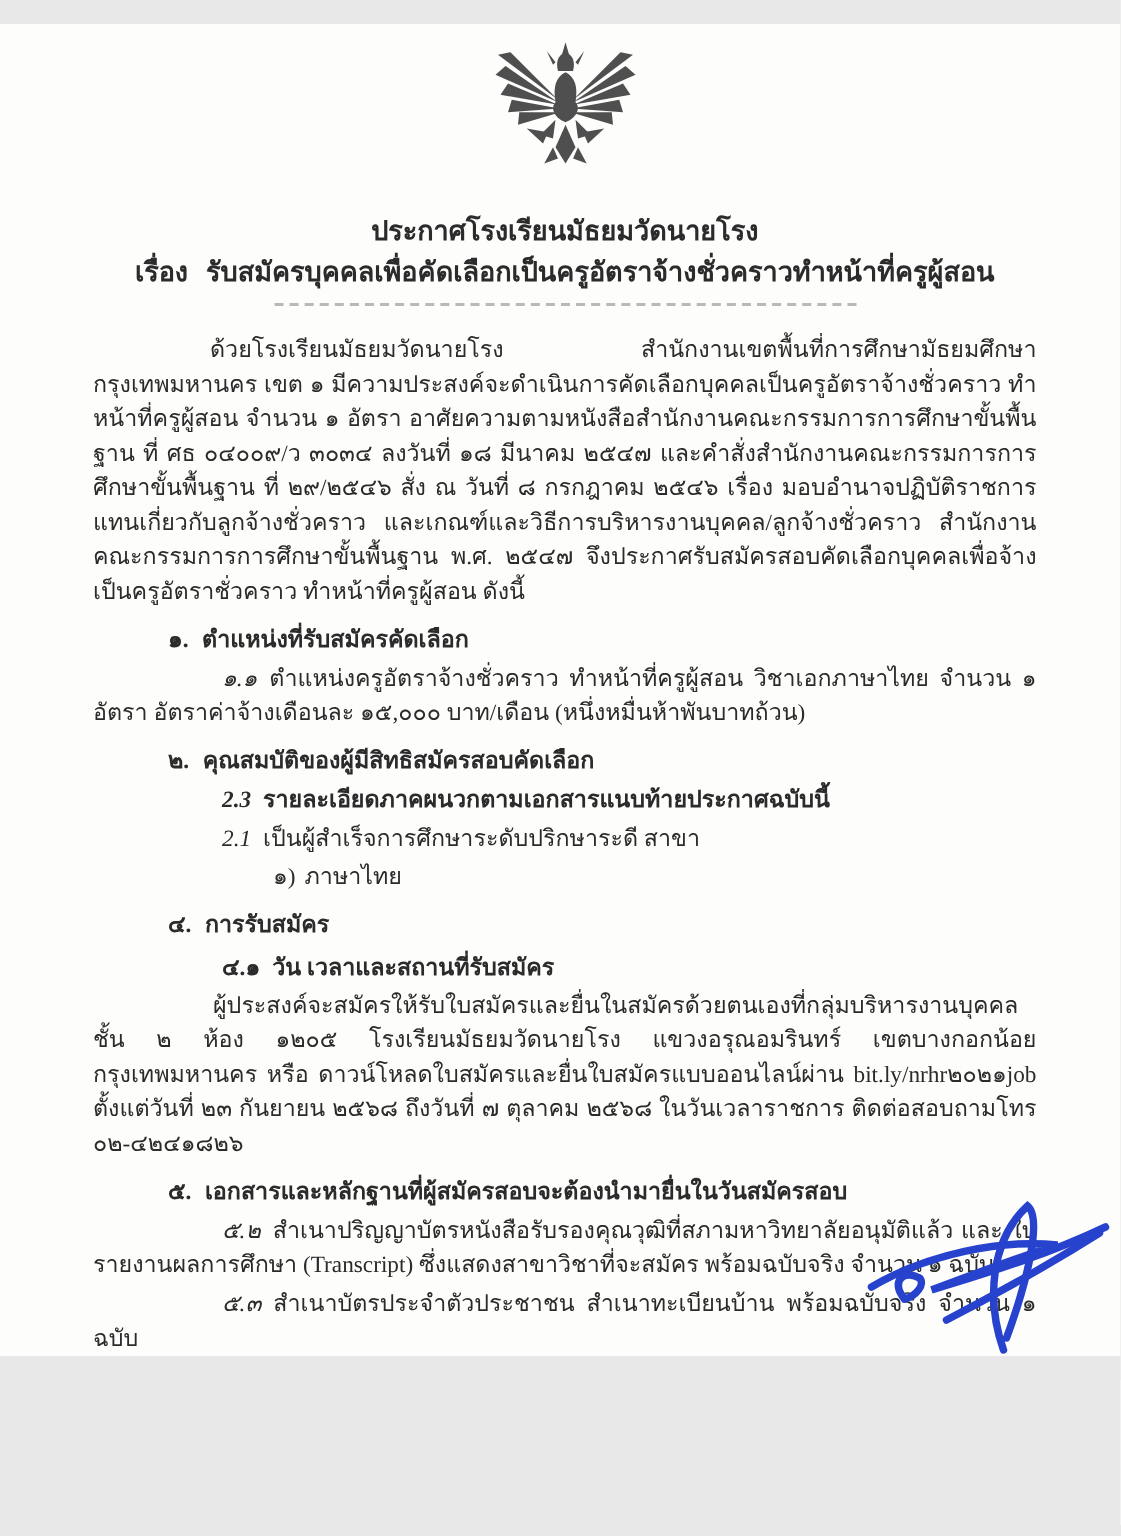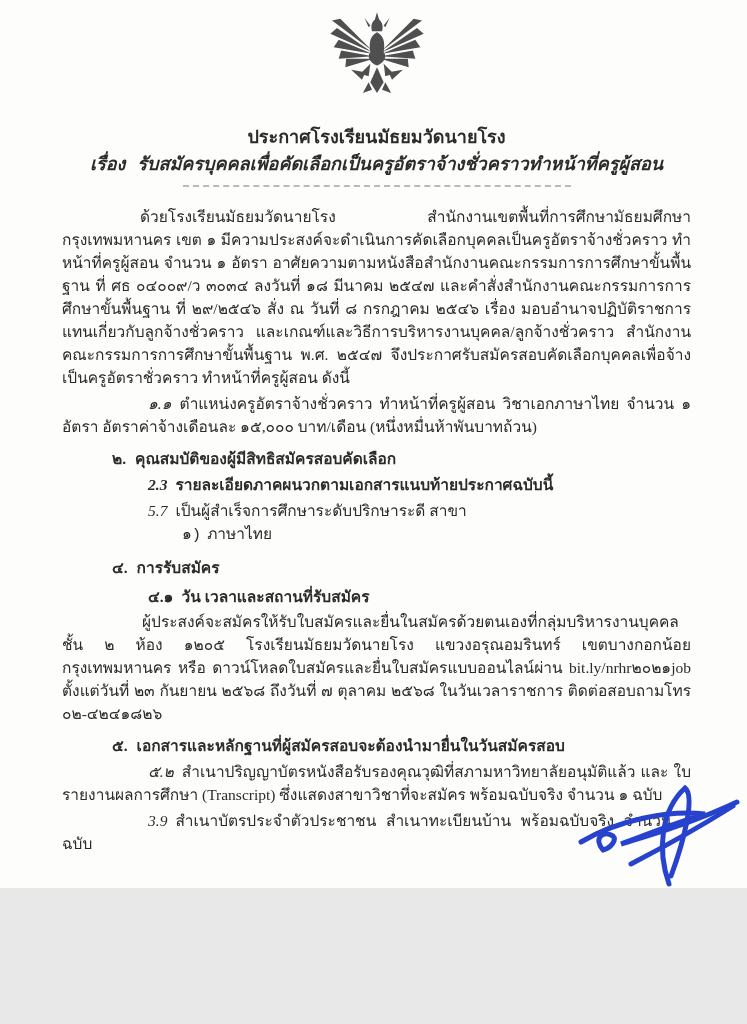--- a/index.html
+++ b/index.html
@@ -1,41 +1,41 @@
 <!DOCTYPE html>
 <html lang="th"><head>
 <meta charset="utf-8">
 <style>
   html,body{margin:0;padding:0;background:#e8e8e8;}
   .page{
     position:relative;
     width:747px;height:888px;
-    margin:0 auto;
+    margin:16px auto;
     background:#fdfdfc;
     box-sizing:border-box;
     padding:12px 56px 0 62px;
     overflow:hidden;
     font-family:"Liberation Serif","DejaVu Serif",serif;
     font-size:15.5px;line-height:23px;
     color:#2b2b2b;
   }
   .emblem-wrap{text-align:center;margin:0 0 4px 0;}
   .emblem-wrap svg{display:inline-block;}
   .doc-title{ text-align:center;font-weight:bold;font-size:18px;line-height:27px;margin:0;}
-  .doc-subject{text-align:center;font-weight:bold;font-size:18px;line-height:27px;margin:0;font-style:italic;}
+  .doc-subject{text-align:center;font-weight:bold;font-size:18px;line-height:27px;margin:0;}
   .doc-subject .lbl{margin-right:12px;}
   .sep{border:none;border-top:2px dashed #b9b9b9;width:388px;margin:7px auto 0;}
   p{margin:0;}
   .intro{margin-top:18px;text-align:justify;text-indent:78px;}
   .sec-h{margin-top:9px;padding-left:50px;font-weight:bold;}
   .sec-h .num{margin-right:9px;}
   .item{margin-top:3px;text-indent:86px;text-align:justify;}
   .item .num{margin-right:8px;font-style:italic;}
   .item.bold{font-weight:bold;}
-  .item-sub{margin-top:2px;text-indent:120px;font-family:Liberation Mono, monospace;}
+  .item-sub{margin-top:2px;text-indent:120px;}
   .item-sub .num{margin-right:6px;}
   .sub-h{margin-top:6px;padding-left:86px;font-weight:bold;}
   .sub-h .num{margin-right:8px;}
   .body-par{margin-top:2px;text-align:justify;text-indent:80px;}
   .signature{position:absolute;right:2px;bottom:0;width:172px;height:108px;}
 </style>
 </head>
 <body>
 
 <div class="page">
@@ -72,54 +72,57 @@
   </div>
 
   <p class="doc-title">ประกาศโรงเรียนมัธยมวัดนายโรง</p>
   <p class="doc-subject">
     <span class="lbl">เรื่อง</span><span>รับสมัครบุคคลเพื่อคัดเลือกเป็นครูอัตราจ้างชั่วคราวทำหน้าที่ครูผู้สอน</span>
   </p>
   <hr class="sep">
 
   <p class="intro">ด้วยโรงเรียนมัธยมวัดนายโรง สำนักงานเขตพื้นที่การศึกษามัธยมศึกษากรุงเทพมหานคร เขต ๑ มีความประสงค์จะดำเนินการคัดเลือกบุคคลเป็นครูอัตราจ้างชั่วคราว ทำหน้าที่ครูผู้สอน จำนวน ๑ อัตรา อาศัยความตามหนังสือสำนักงานคณะกรรมการการศึกษาขั้นพื้นฐาน ที่ ศธ ๐๔๐๐๙/ว ๓๐๓๔ ลงวันที่ ๑๘ มีนาคม ๒๕๔๗ และคำสั่งสำนักงานคณะกรรมการการศึกษาขั้นพื้นฐาน ที่ ๒๙/๒๕๔๖ สั่ง ณ วันที่ ๘ กรกฎาคม ๒๕๔๖ เรื่อง มอบอำนาจปฏิบัติราชการแทนเกี่ยวกับลูกจ้างชั่วคราว และเกณฑ์และวิธีการบริหารงานบุคคล/ลูกจ้างชั่วคราว สำนักงานคณะกรรมการการศึกษาขั้นพื้นฐาน พ.ศ. ๒๕๔๗ จึงประกาศรับสมัครสอบคัดเลือกบุคคลเพื่อจ้างเป็นครูอัตราชั่วคราว ทำหน้าที่ครูผู้สอน ดังนี้</p>
 
+  <p class="sec-h">
+    <span class="num">๑.</span><span>ตำแหน่งที่รับสมัครคัดเลือก</span>
+  </p>
   <p class="item">
     <span class="num">๑.๑</span><span>ตำแหน่งครูอัตราจ้างชั่วคราว ทำหน้าที่ครูผู้สอน วิชาเอกภาษาไทย จำนวน ๑ อัตรา อัตราค่าจ้างเดือนละ ๑๕,๐๐๐ บาท/เดือน (หนึ่งหมื่นห้าพันบาทถ้วน)</span>
   </p>
 
   <p class="sec-h">
     <span class="num">๒.</span><span>คุณสมบัติของผู้มีสิทธิสมัครสอบคัดเลือก</span>
   </p>
   <p class="item bold">
     <span class="num">2.3</span><span>รายละเอียดภาคผนวกตามเอกสารแนบท้ายประกาศฉบับนี้</span>
   </p>
 
   <p class="item">
-    <span class="num">5.7</span><span>เป็นผู้สำเร็จการศึกษาระดับปริกษาระดี สาขา</span>
+    <span class="num">2.1</span><span>เป็นผู้สำเร็จการศึกษาระดับปริกษาระดี สาขา</span>
   </p>
   <p class="item-sub">
     <span class="num">๑)</span><span>ภาษาไทย</span>
   </p>
 
   <p class="sec-h">
     <span class="num">๔.</span><span>การรับสมัคร</span>
   </p>
   <p class="sub-h">
     <span class="num">๔.๑</span><span>วัน เวลาและสถานที่รับสมัคร</span>
   </p>
   <p class="body-par">ผู้ประสงค์จะสมัครให้รับใบสมัครและยื่นในสมัครด้วยตนเองที่กลุ่มบริหารงานบุคคล ชั้น ๒ ห้อง ๑๒๐๕ โรงเรียนมัธยมวัดนายโรง แขวงอรุณอมรินทร์ เขตบางกอกน้อย กรุงเทพมหานคร หรือ ดาวน์โหลดใบสมัครและยื่นใบสมัครแบบออนไลน์ผ่าน bit.ly/nrhr๒๐๒๑job ตั้งแต่วันที่ ๒๓ กันยายน ๒๕๖๘ ถึงวันที่ ๗ ตุลาคม ๒๕๖๘ ในวันเวลาราชการ ติดต่อสอบถามโทร ๐๒-๔๒๔๑๘๒๖</p>
 
   <p class="sec-h">
     <span class="num">๕.</span><span>เอกสารและหลักฐานที่ผู้สมัครสอบจะต้องนำมายื่นในวันสมัครสอบ</span>
   </p>
   <p class="item">
     <span class="num">๕.๒</span><span>สำเนาปริญญาบัตรหนังสือรับรองคุณวุฒิที่สภามหาวิทยาลัยอนุมัติแล้ว และ ใบรายงานผลการศึกษา (Transcript) ซึ่งแสดงสาขาวิชาที่จะสมัคร พร้อมฉบับจริง จำนวน ๑ ฉบับ</span>
   </p>
   <p class="item">
-    <span class="num">3.9</span><span>สำเนาบัตรประจำตัวประชาชน สำเนาทะเบียนบ้าน พร้อมฉบับจริง จำนวน ๑ ฉบับ</span>
+    <span class="num">๕.๓</span><span>สำเนาบัตรประจำตัวประชาชน สำเนาทะเบียนบ้าน พร้อมฉบับจริง จำนวน ๑ ฉบับ</span>
   </p>
   <p class="item">
     
   </p>
 
   <svg class="signature" viewBox="0 0 172 108" xmlns="http://www.w3.org/2000/svg" fill="none" stroke="#2743cd" stroke-width="5" stroke-linecap="round">
     <path d="M8,62 C45,40 95,30 132,34 C100,44 70,56 48,64 C80,54 122,42 164,22"></path>
     <path d="M96,104 C84,70 88,30 112,8 C122,16 112,58 98,96"></path>
     <path d="M58,84 C85,70 125,48 160,26"></path>
     <path d="M30,70 C20,58 30,50 40,56 C44,60 38,68 30,70"></path>

